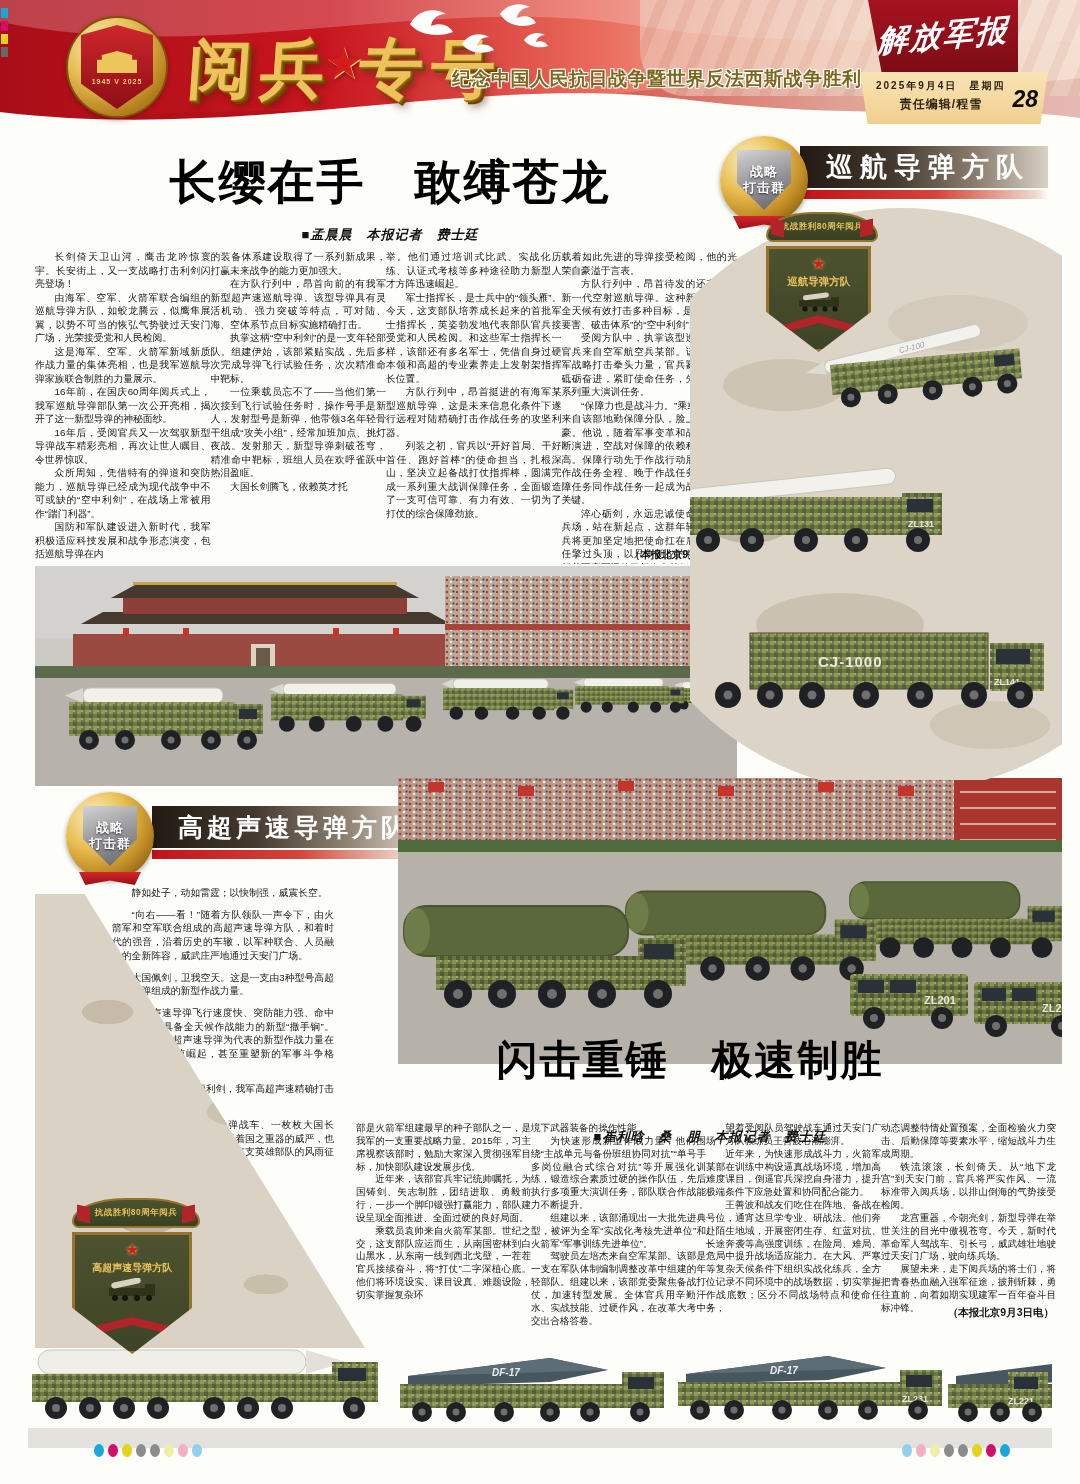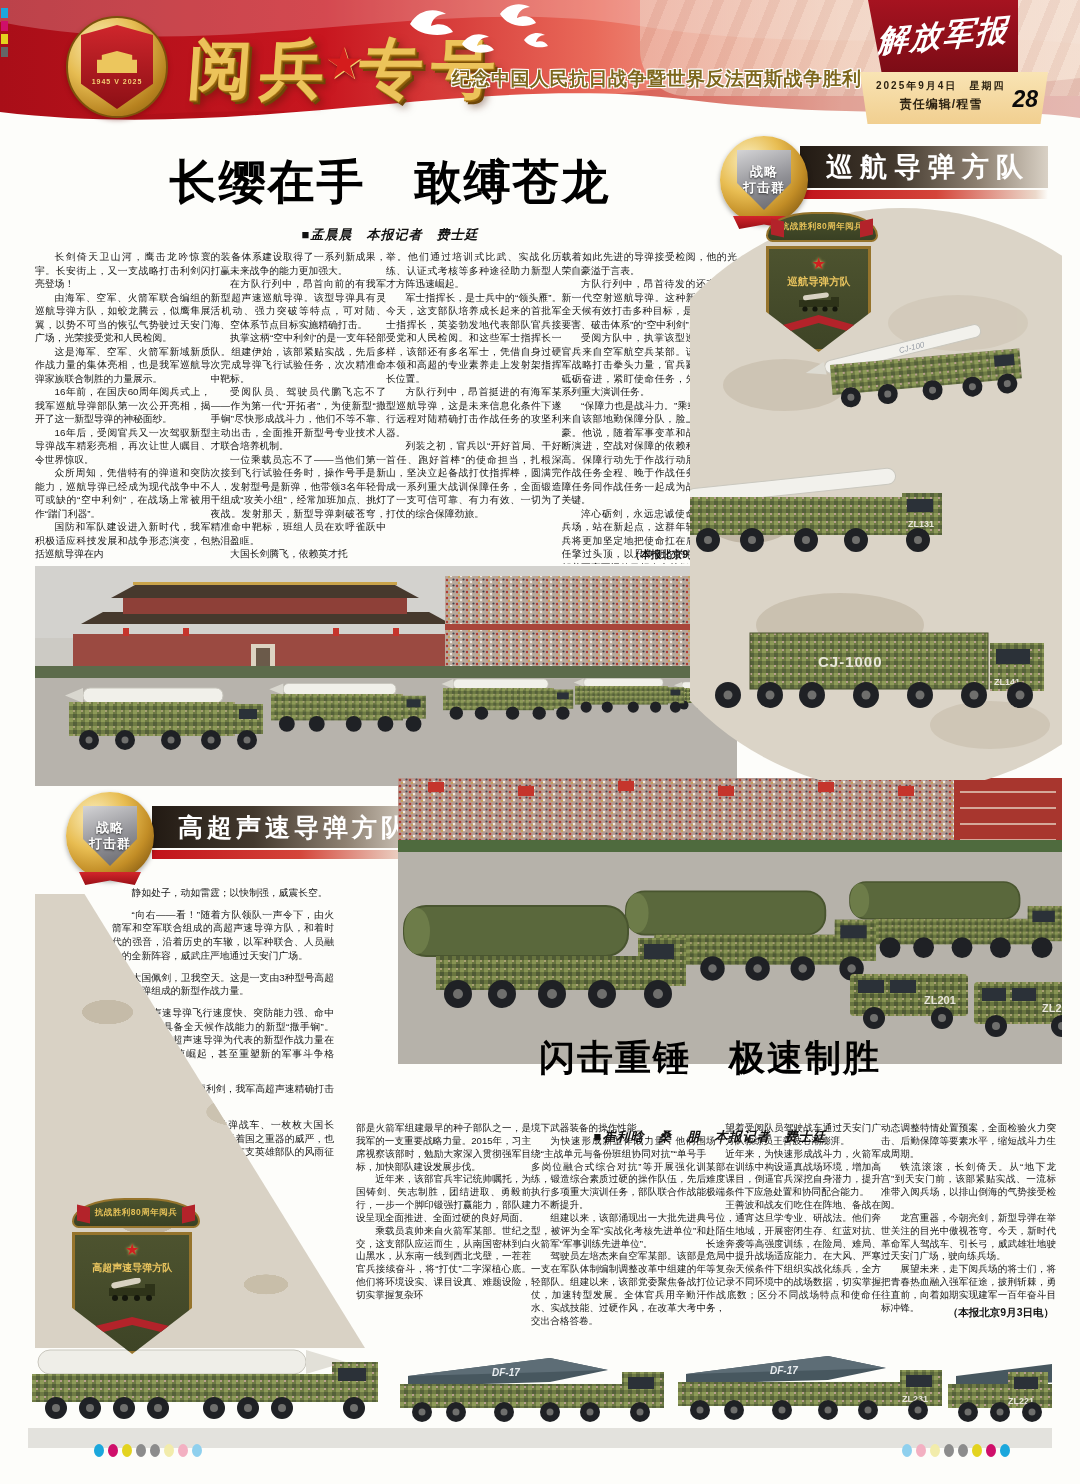--- a/index.html
+++ b/index.html
@@ -43,21 +43,21 @@
   .datebox{position:absolute;left:860px;top:72px;width:188px;height:52px;z-index:4;
     background:linear-gradient(180deg,#f9e4b4,#f1cf90);clip-path:polygon(0 0,100% 0,96% 100%,4% 100%);
     color:#2c2212;padding:7px 12px 0 16px}
   .date-line{font-size:10px;letter-spacing:2px;font-weight:700;white-space:nowrap}
   .editor-line{font-size:12px;font-weight:900;margin-top:3px;letter-spacing:1px;text-align:center;width:130px}
   .pagenum{position:absolute;right:10px;top:14px;font-size:23px;font-weight:900;color:#0a0a0a;font-style:italic}
 
   
   .headline{position:absolute;font-weight:900;color:#000;text-align:center;letter-spacing:2px;line-height:1.1}
   #hl1{left:118px;top:156px;width:544px;font-size:47px}
-  #hl2{left:420px;top:1038px;width:580px;font-size:36px}
+  #hl2{left:400px;top:1038px;width:580px;font-size:41px}
   .byline{position:absolute;text-align:center;font-size:13px;color:#111;font-weight:700;font-style:italic;
     font-family:"Liberation Serif","DejaVu Serif",serif;letter-spacing:1px}
   #by1{left:118px;top:226px;width:544px}
   #by2{left:420px;top:1128px;width:580px}
   .cols{position:absolute;display:flex;gap:0}
   #a1cols{left:35px;top:250px;width:702px;height:314px}
   #a2cols{left:356px;top:1122px;width:700px;height:216px}
   .col{flex:1;font-size:9.8px;line-height:1.38;color:#161616;text-align:justify;overflow:hidden}
   #a2cols .col{font-size:9.6px;line-height:1.34}
   .col p{text-indent:2em;margin:0;word-break:break-all}
@@ -218,21 +218,20 @@
         <p>这是海军、空军、火箭军新域新质作战力量的集体亮相，也是我军巡航导弹家族联合制胜的力量展示。</p>
         <p>16年前，在国庆60周年阅兵式上，我军巡航导弹部队第一次公开亮相，揭开了这一新型导弹的神秘面纱。</p>
         <p>16年后，受阅官兵又一次驾驭新型导弹战车精彩亮相，再次让世人瞩目、令世界惊叹。</p>
         <p>众所周知，凭借特有的弹道和突防能力，巡航导弹已经成为现代战争中不可或缺的“空中利剑”，在战场上常被用作“踹门利器”。</p>
         <p>国防和军队建设进入新时代，我军积极适应科技发展和战争形态演变，包括巡航导弹在内</p>
       </div>
     <div class="col">
         <p class="cont">的装备体系建设取得了一系列新成果，打赢未来战争的能力更加强大。</p>
         <p>在方队行列中，昂首向前的有我军新型超声速巡航导弹。该型导弹具有灵活机动、强力突破等特点，可对陆、海、空体系节点目标实施精确打击。</p>
         <p>执掌这柄“空中利剑”的是一支年轻部队。组建伊始，该部紧贴实战，先后多次完成导弹飞行试验任务，次次精准命中靶标。</p>
-        <p>受阅队员、驾驶员代鹏飞忘不了——作为第一代“开拓者”，为使新型“撒手锏”尽快形成战斗力，他们不等不靠、主动出击，全面推开新型号专业技术人才联合培养机制。</p>
         <p>一位乘载员忘不了——当他们第一次接到飞行试验任务时，操作号手是新人，发射型号是新弹，他带领3名年轻骨干组成“攻关小组”，经常加班加点、挑灯夜战。发射那天，新型导弹刺破苍穹，精准命中靶标，班组人员在欢呼雀跃中热泪盈眶。</p>
         <p>大国长剑腾飞，依赖英才托</p>
       </div>
     <div class="col">
         <p class="cont">举。他们通过培训式比武、实战化历练、认证式考核等多种途径助力新型人才方阵迅速崛起。</p>
         <p>军士指挥长，是士兵中的“领头雁”。今天，这支部队培养成长起来的首批军士指挥长，英姿勃发地代表部队官兵接受党和人民检阅。和这些军士指挥长一样，该部还有多名军士，凭借自身过硬本领和高超的专业素养走上发射架指挥长位置。</p>
         <p>方队行列中，昂首挺进的有海军某型巡航导弹，这是未来信息化条件下遂行远程对陆精确打击作战任务的攻坚利器。</p>
         <p>列装之初，官兵以“开好首局、干好首任、跑好首棒”的使命担当，扎根深山，坚决立起备战打仗指挥棒，圆满完成一系列重大战训保障任务，全面锻造了一支可信可靠、有力有效、一切为了打仗的综合保障劲旅。</p>
       </div>
     <div class="col">
@@ -619,21 +618,21 @@
         <p>组建以来，该部涌现出一大批先进典型，被评为全军“实战化考核先进单位”和火箭军“军事训练先进单位”。</p>
         <p>驾驶员左培杰来自空军某部。该部是一支在军队体制编制调整改革中组建的年轻部队。组建以来，该部党委聚焦备战打仗，加速转型发展。全体官兵用辛勤汗水、实战技能、过硬作风，在改革大考中交出合格答卷。</p>
       </div>
     <div class="col">
         <p>望着受阅队员驾驶战车通过天安门广场，方队教练员王善波心潮澎湃。</p>
         <p>近年来，为快速形成战斗力，火箭军某部在训练中构设逼真战场环境，增加高难度课目，倒逼官兵深挖自身潜力，提升极端条件下应急处置和协同配合能力。</p>
         <p>王善波和战友们吃住在阵地、备战在号位，通宵达旦学专业、研战法。他们奔赴陌生地域，开展密闭生存、红蓝对抗、长途奔袭等高强度训练，在险局、难局、危局中提升战场适应能力。在大风、严寒等复杂天候条件下组织实战化练兵，全方位记录不同环境中的战场数据，切实掌握作战底数；区分不同战场特点和使命任务，</p>
       </div>
     <div class="col">
         <p class="cont">动态调整特情处置预案，全面检验火力突击、后勤保障等要素水平，缩短战斗力生成周期。</p>
-        <p>铁流滚滚，长剑倚天。从“地下龙宫”到天安门前，该部紧贴实战、一流标准带入阅兵场，以排山倒海的气势接受检阅。</p>
+        <p>铁流滚滚，长剑倚天。从“地下龙宫”到天安门前，官兵将严实作风、一流标准带入阅兵场，以排山倒海的气势接受检阅。</p>
         <p>龙宫重器，今朝亮剑，新型导弹在举世关注的目光中傲视苍穹。今天，新时代革命军人驾战车、引长弓，威武雄壮地驶过天安门广场，驶向练兵场。</p>
         <p>展望未来，走下阅兵场的将士们，将把青春热血融入强军征途，披荆斩棘，勇往直前，向着如期实现建军一百年奋斗目标冲锋。</p>
       </div>
   </div>
   <div class="dateline" id="dl2">（本报北京9月3日电）</div>
 
   <svg class="photo" id="photo3" viewBox="0 0 1024 118">
     <defs>
       <pattern id="camoD" width="8" height="8" patternUnits="userSpaceOnUse">
         <rect width="8" height="8" fill="#6e7a44"></rect>

